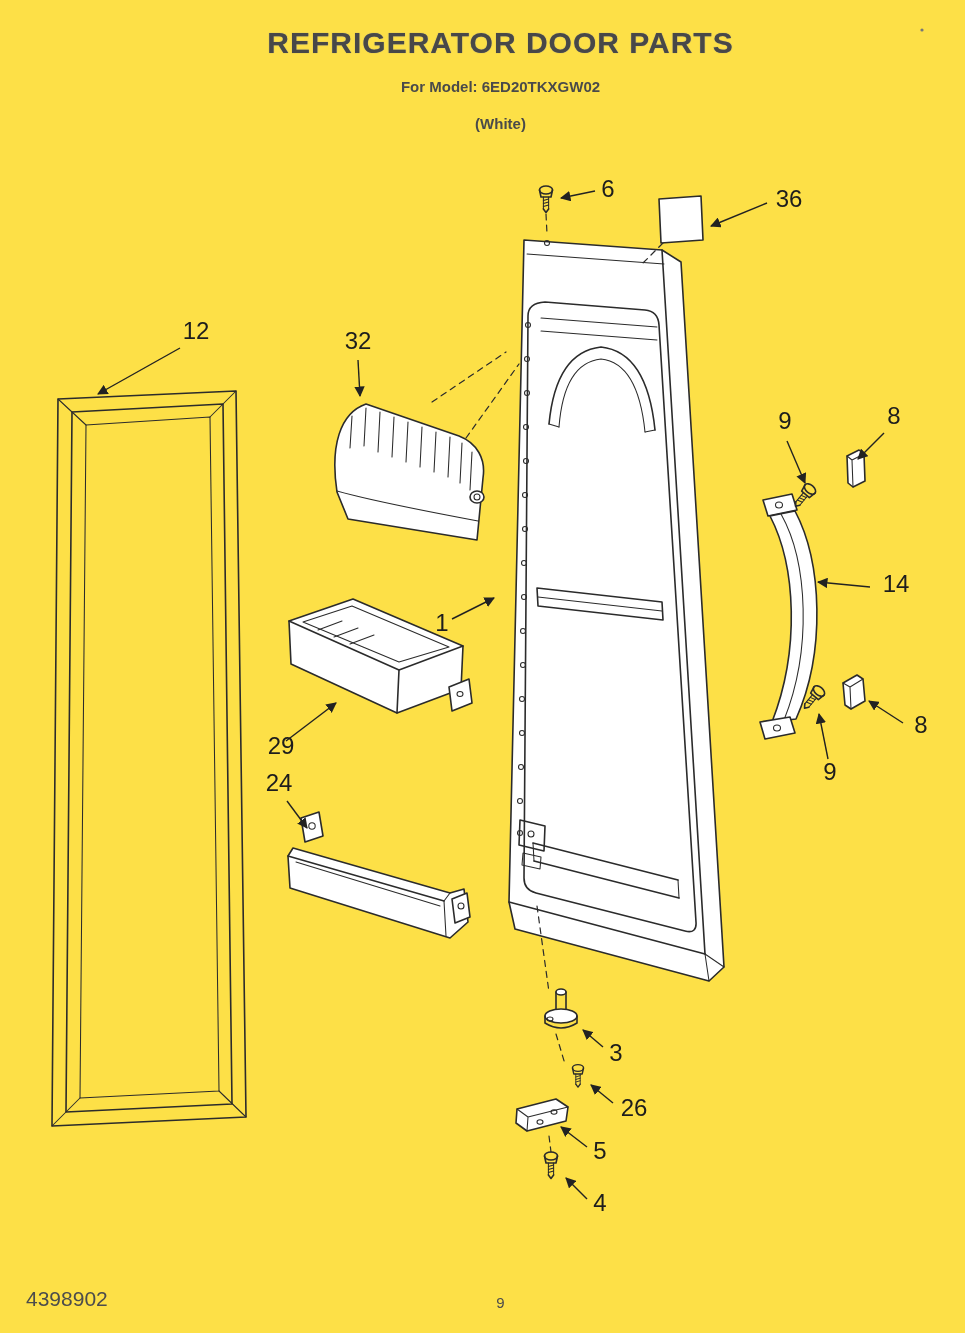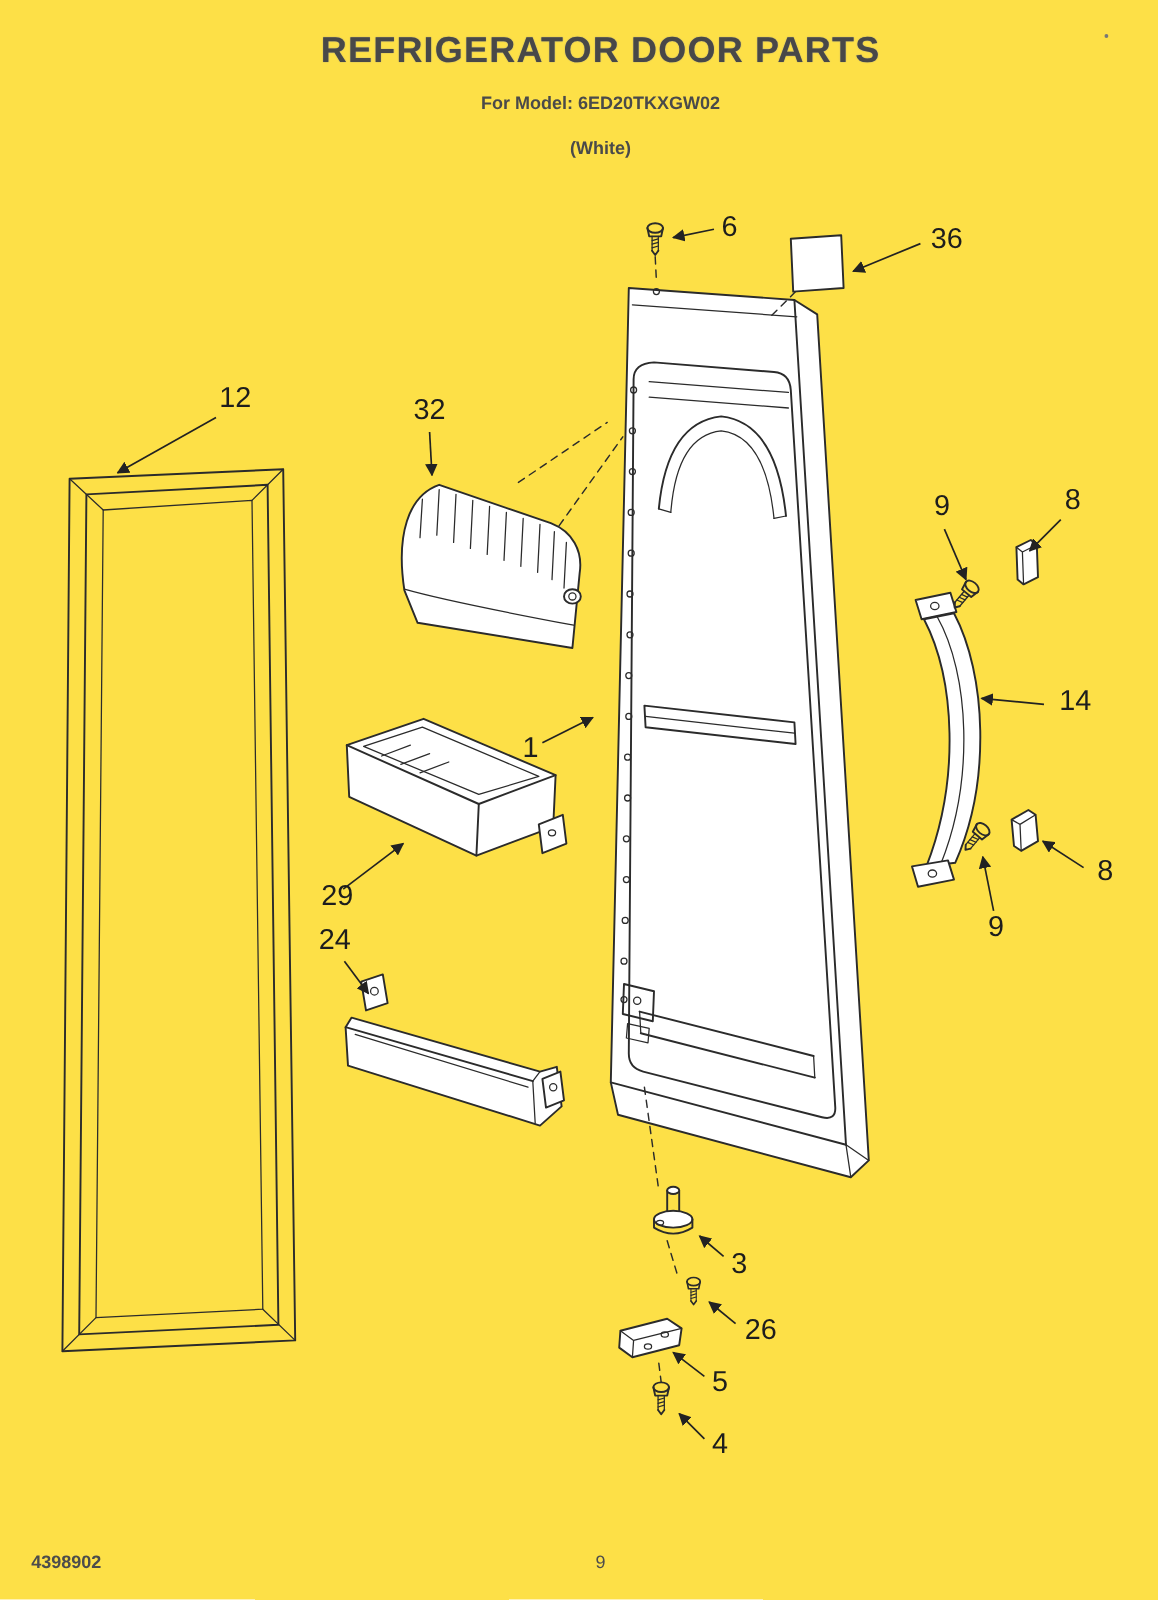--- a/index.html
+++ b/index.html
@@ -3,21 +3,21 @@
 <meta charset="utf-8">
 <style>
   html,body{margin:0;padding:0;background:#fff;}
   .page{position:relative;width:965px;height:1333px;background:#fde047;overflow:hidden;
         font-family:"Liberation Sans", sans-serif;padding-left:36px;}
   .header{position:absolute;top:26px;left:0;width:100%;text-align:center;color:#3d3d3d;}
   .title{font-size:30px;font-weight:700;letter-spacing:1px;color:#484848;
          text-shadow:0 0 1px #8a8a8a;}
   .subtitle{font-size:15px;font-weight:700;margin-top:18px;color:#4a4a4a;}
   .subtitle2{font-size:15px;font-weight:700;margin-top:20px;color:#4a4a4a;}
-  .doc-num{position:absolute;left:26px;bottom:22px;font-size:15px;font-weight:700;color:#4c4c4c;}
+  .doc-num{position:absolute;left:26px;bottom:22px;font-size:21px;font-weight:400;color:#4c4c4c;}
   .page-num{position:absolute;left:0;bottom:22px;width:100%;text-align:center;
             font-size:15px;color:#4c4c4c;}
   svg.diagram{position:absolute;left:0;top:0;}
   .ln{stroke:#2b2b2b;fill:none;stroke-width:1.6;stroke-linejoin:round;stroke-linecap:round;}
   .fillw{stroke:#2b2b2b;fill:#ffffff;stroke-width:1.6;stroke-linejoin:round;}
   .thin{stroke-width:1.05;}
   .dash{stroke-dasharray:6 5;stroke-width:1.2;}
   .arrow{stroke:#222;stroke-width:1.4;fill:none;}
   .callout{font-family:"Liberation Sans",sans-serif;font-size:24px;fill:#1d1d1d;}
 </style>

